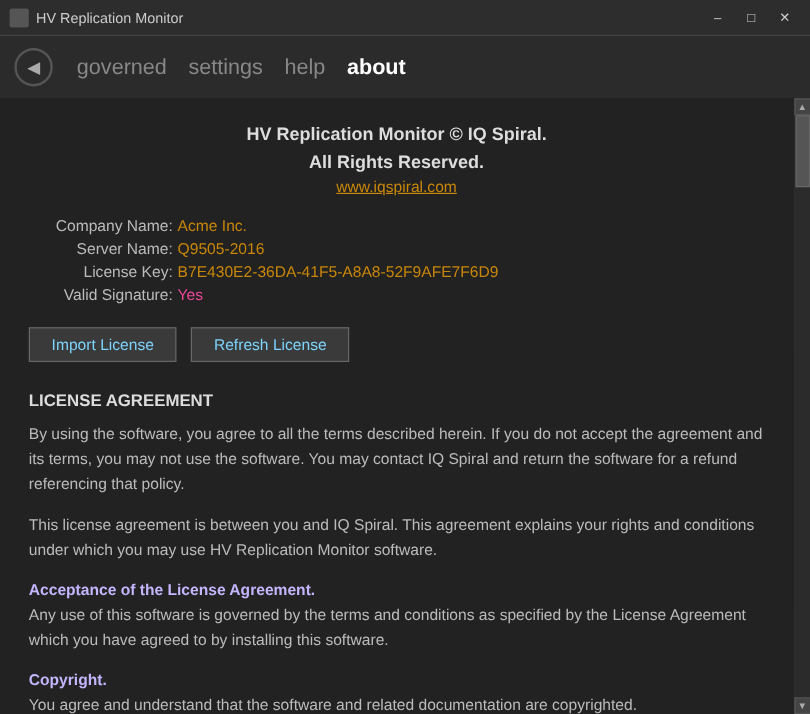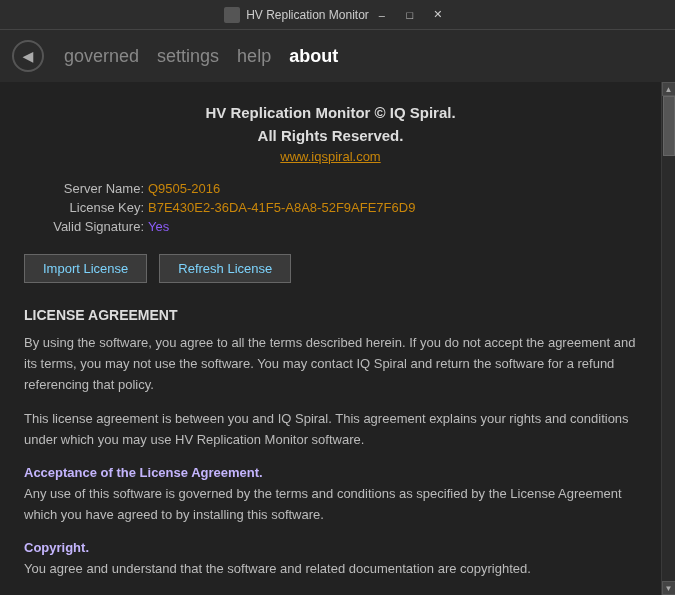--- a/index.html
+++ b/index.html
@@ -12,21 +12,21 @@
       color: #ccc;
       overflow: hidden;
     }
 
     
     .title-bar {
       background: #2d2d2d;
       height: 30px;
       display: flex;
       align-items: center;
-      justify-content: center;
+      justify-content: space-between;
       padding: 0 8px;
       border-bottom: 1px solid #444;
     }
     .title-bar-left {
       display: flex;
       align-items: center;
       gap: 6px;
     }
     .title-bar-icon {
       width: 16px;
@@ -176,21 +176,21 @@
     .info-label {
       color: #bbb;
       text-align: right;
       min-width: 120px;
       margin-right: 4px;
     }
     .info-value {
       color: #c8860a;
     }
     .info-value.green {
-      color: #8b5cf6;
+      color: #ec4899;
     }
 
     .buttons-row {
       display: flex;
       gap: 12px;
       margin-bottom: 24px;
     }
     .btn {
       padding: 6px 18px;
       background: #3a3a3a;
@@ -257,20 +257,24 @@
 
   <div class="content">
 
     <div class="app-title">
       <h2>HV Replication Monitor © IQ Spiral.</h2>
       <h2>All Rights Reserved.</h2>
       <a href="#">www.iqspiral.com</a>
     </div>
 
     <div class="info-table">
+      <div class="info-row">
+        <span class="info-label">Company Name:</span>
+        <span class="info-value">Acme Inc.</span>
+      </div>
       <div class="info-row">
         <span class="info-label">Server Name:</span>
         <span class="info-value">Q9505-2016</span>
       </div>
       <div class="info-row">
         <span class="info-label">License Key:</span>
         <span class="info-value">B7E430E2-36DA-41F5-A8A8-52F9AFE7F6D9</span>
       </div>
       <div class="info-row">
         <span class="info-label">Valid Signature:</span>

